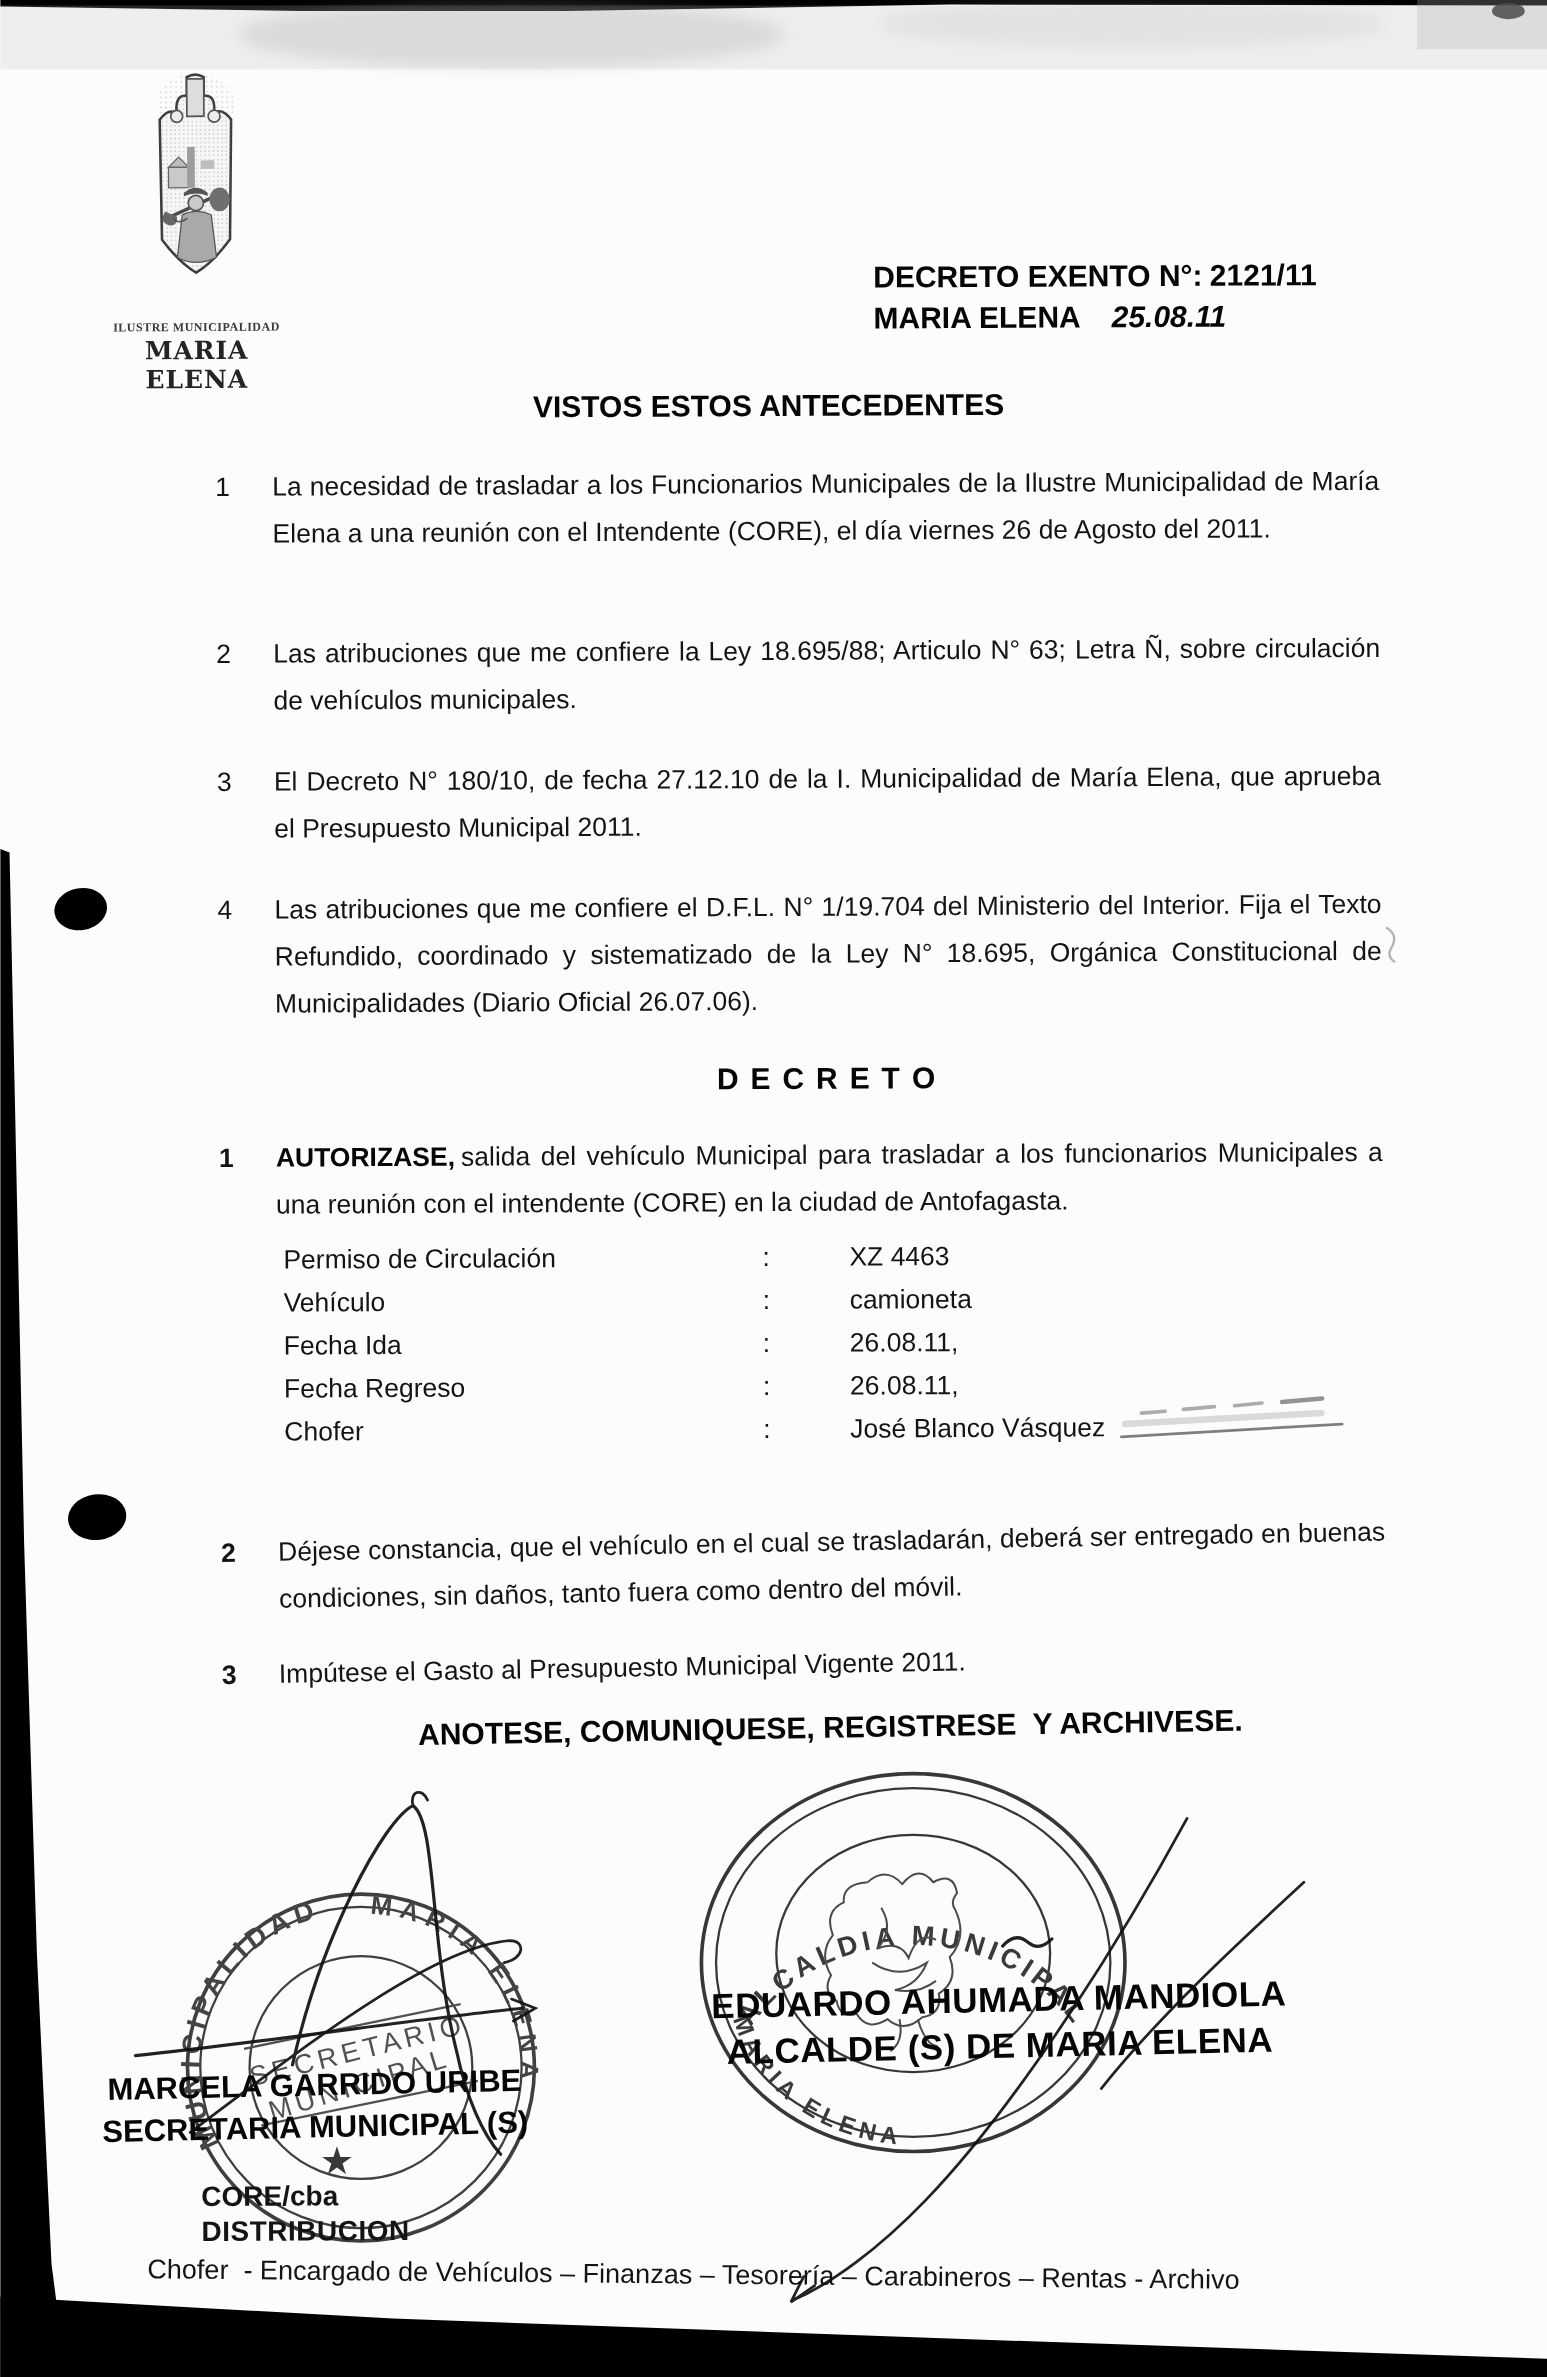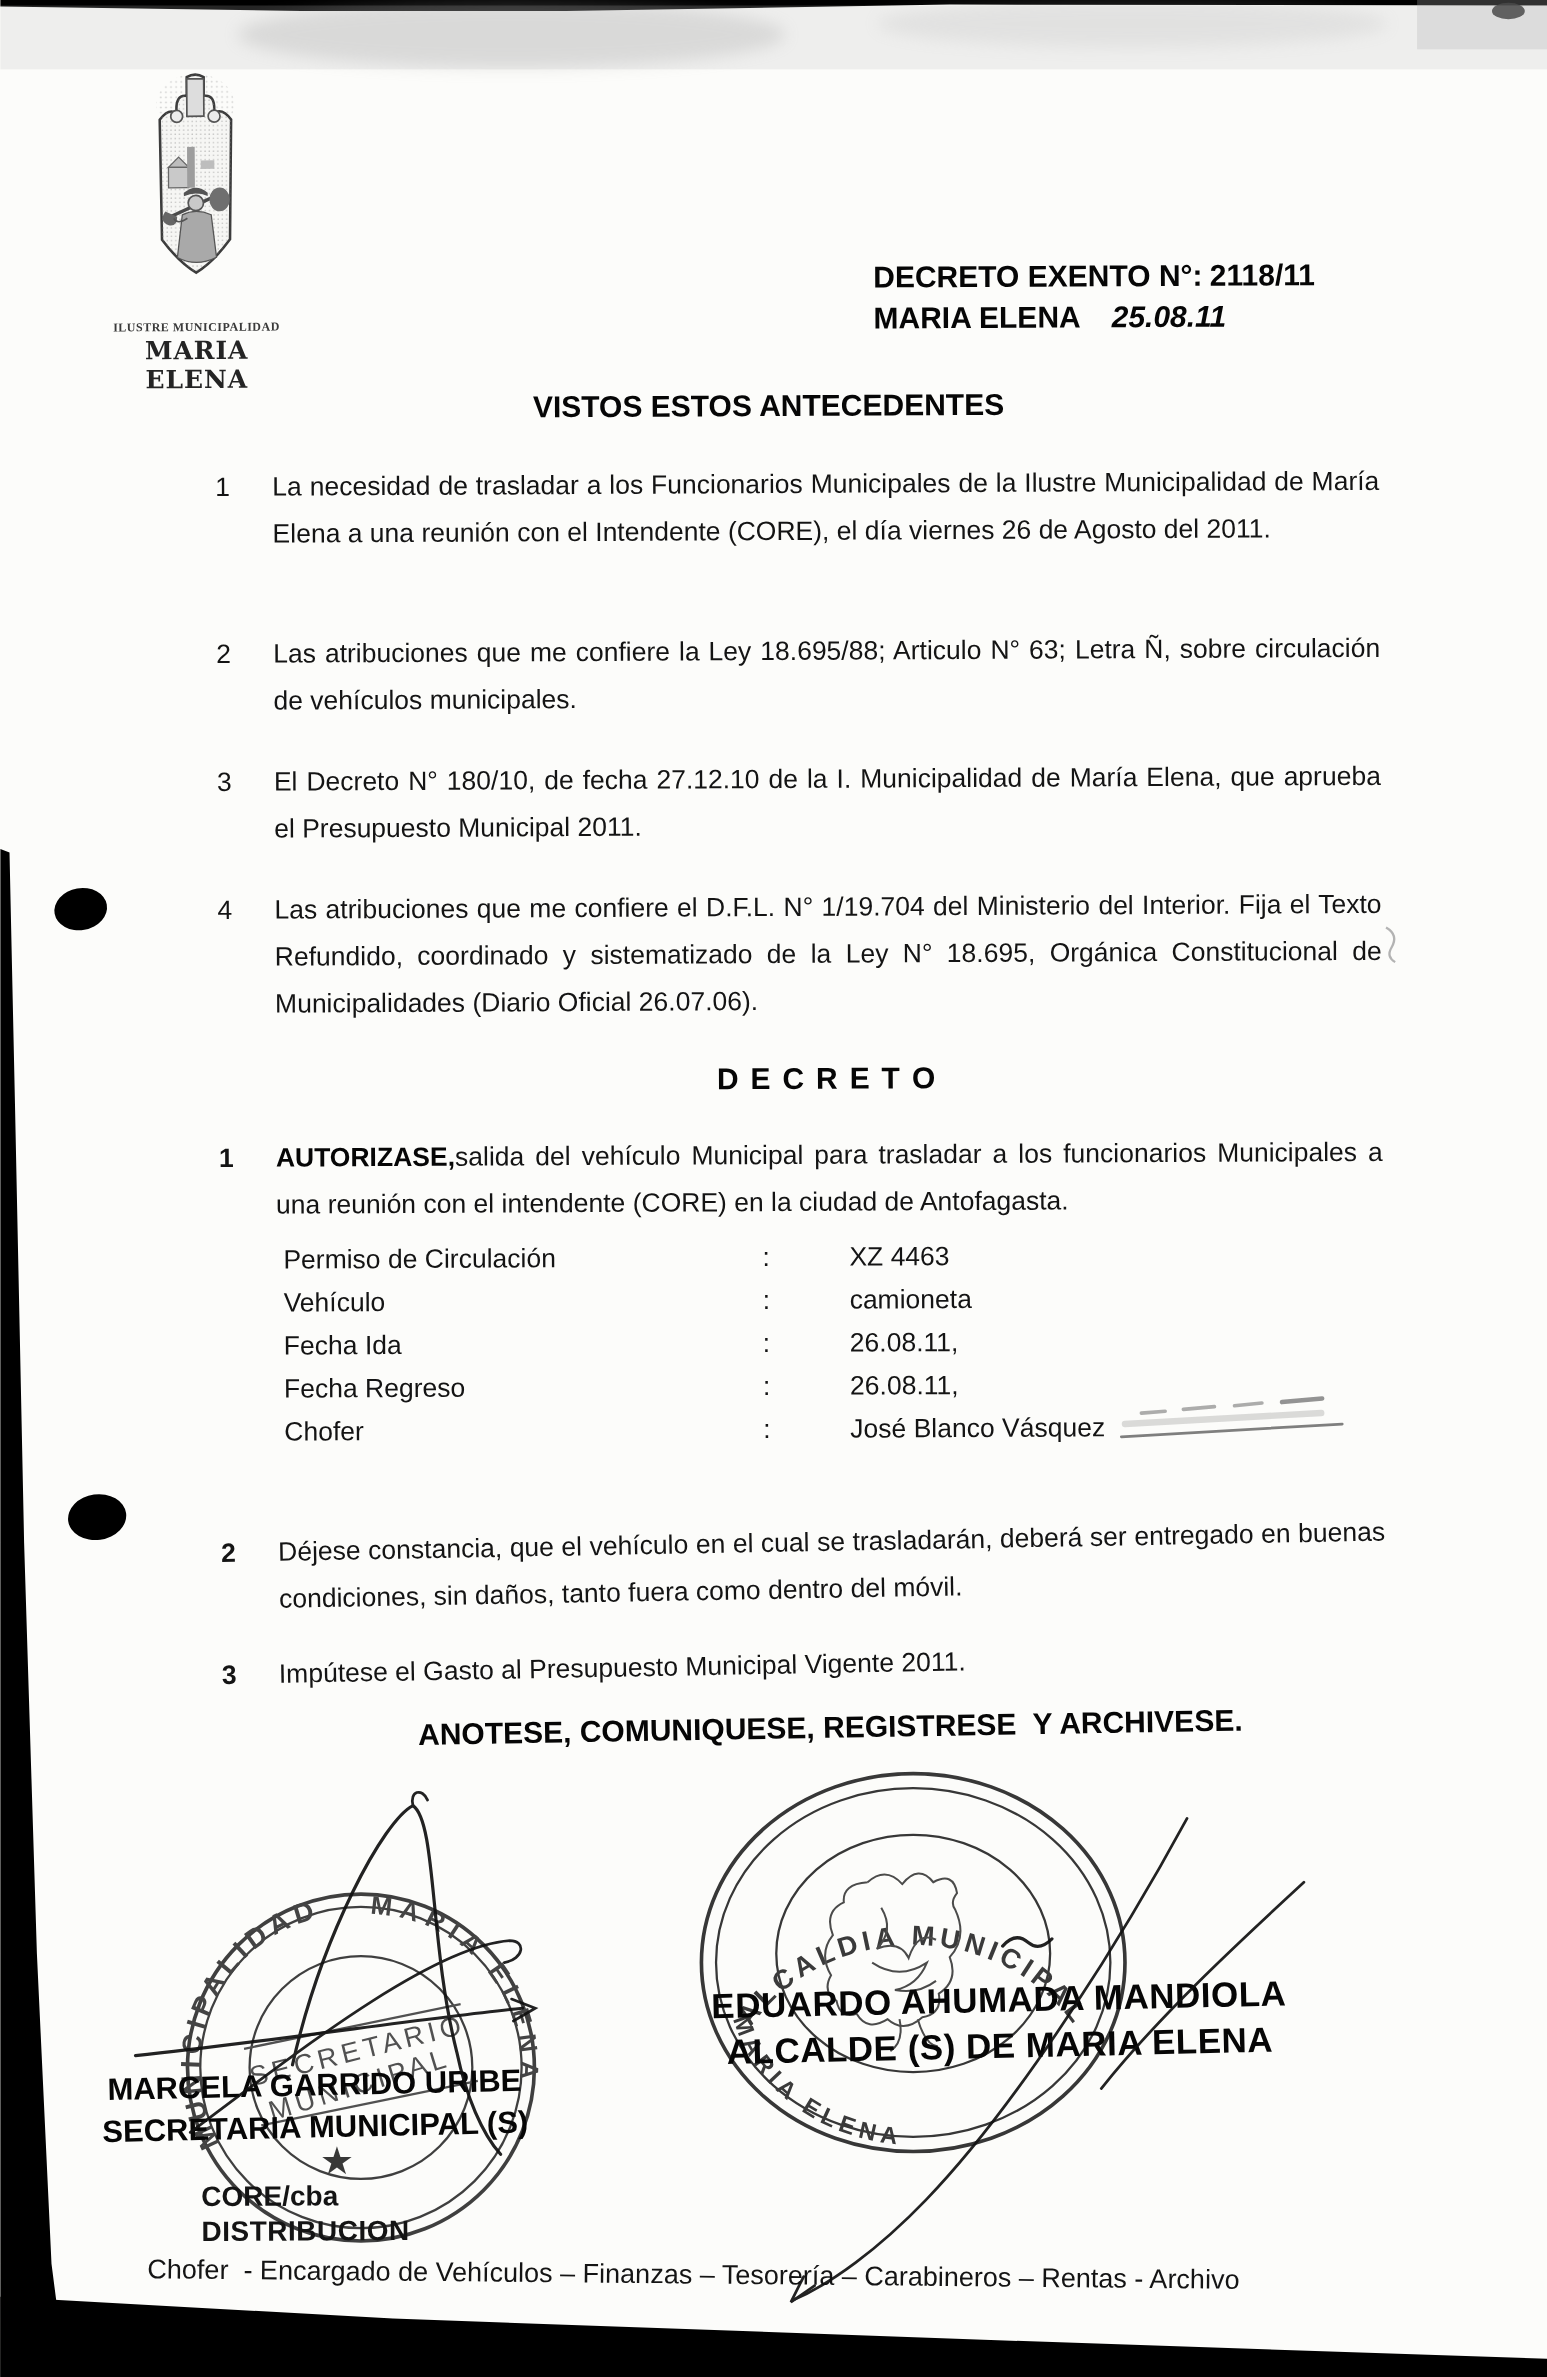--- a/index.html
+++ b/index.html
@@ -19,21 +19,21 @@
   .decree-head .date{margin-left:31px;font-style:italic;}
   .decree-head .num{margin-left:7.3px;}
   
   .h-center{font-weight:bold;font-size:30px;color:#060606;white-space:pre;}
   .vistos-title{left:537px;top:389px;}
   .decreto-title{left:274px;top:1062px;width:1107px;text-align:center;letter-spacing:1.8px;}
   .para{left:219px;font-size:26.5px;line-height:47px;}
   .para .pnum{position:absolute;left:0;top:0;}
   .para .pnum.bold{font-weight:bold;}
   .para .ptext{margin-left:57px;width:1107px;text-align:justify;}
-  .para .lead{font-weight:bold;color:#060606;margin-right:0;}
+  .para .lead{font-weight:bold;color:#060606;margin-right:6px;}
   .p1{top:461px;} .p2{top:628px;} .p3{top:756px;} .p4{top:884px;}
   .d1{top:1132px;}
   .d2{top:1527px;transform:rotate(-0.75deg);transform-origin:left top;}
   .d3{top:1649px;transform:rotate(-0.75deg);transform-origin:left top;}
   .details{left:283px;top:1242px;font-size:26.5px;}
   .details .row{display:grid;grid-template-columns:479px 87px auto;height:43px;align-items:baseline;}
   .closing{left:274px;top:1711px;width:1107px;text-align:center;transform:rotate(-0.7deg);white-space:pre-wrap;}
   
   .sig{font-weight:bold;color:#060606;text-align:center;}
   .sig-secretary{left:91px;top:2062px;width:438px;font-size:31px;transform:rotate(-1deg);line-height:42px;}
@@ -122,21 +122,21 @@
         <circle cx="60" cy="162" r="9" fill="#c9c9c9" stroke="#555555" stroke-width="2"></circle>
         <path d="M44,176 Q60,168 78,176 L84,226 Q60,238 38,226 Z" fill="#a9a9a9" stroke="#555555" stroke-width="1.5"></path>
         <path d="M50,180 Q38,188 34,180" stroke="#555555" stroke-width="2" fill="none"></path>
       </svg>
       <div class="org">ILUSTRE MUNICIPALIDAD</div>
       <div class="name">MARIA ELENA</div>
     </div>
 
     <div class="abs decree-head">
       <div>
-        <span>DECRETO EXENTO N°:</span><span class="num">2118/11</span>
+        <span>DECRETO EXENTO N°:</span><span class="num">2121/11</span>
       </div>
       <div>
         <span>MARIA ELENA</span><span class="date">25.08.11</span>
       </div>
     </div>
 
     <div class="abs h-center vistos-title">VISTOS ESTOS ANTECEDENTES</div>
 
     <div class="abs para p1">
       <span class="pnum">1</span>

